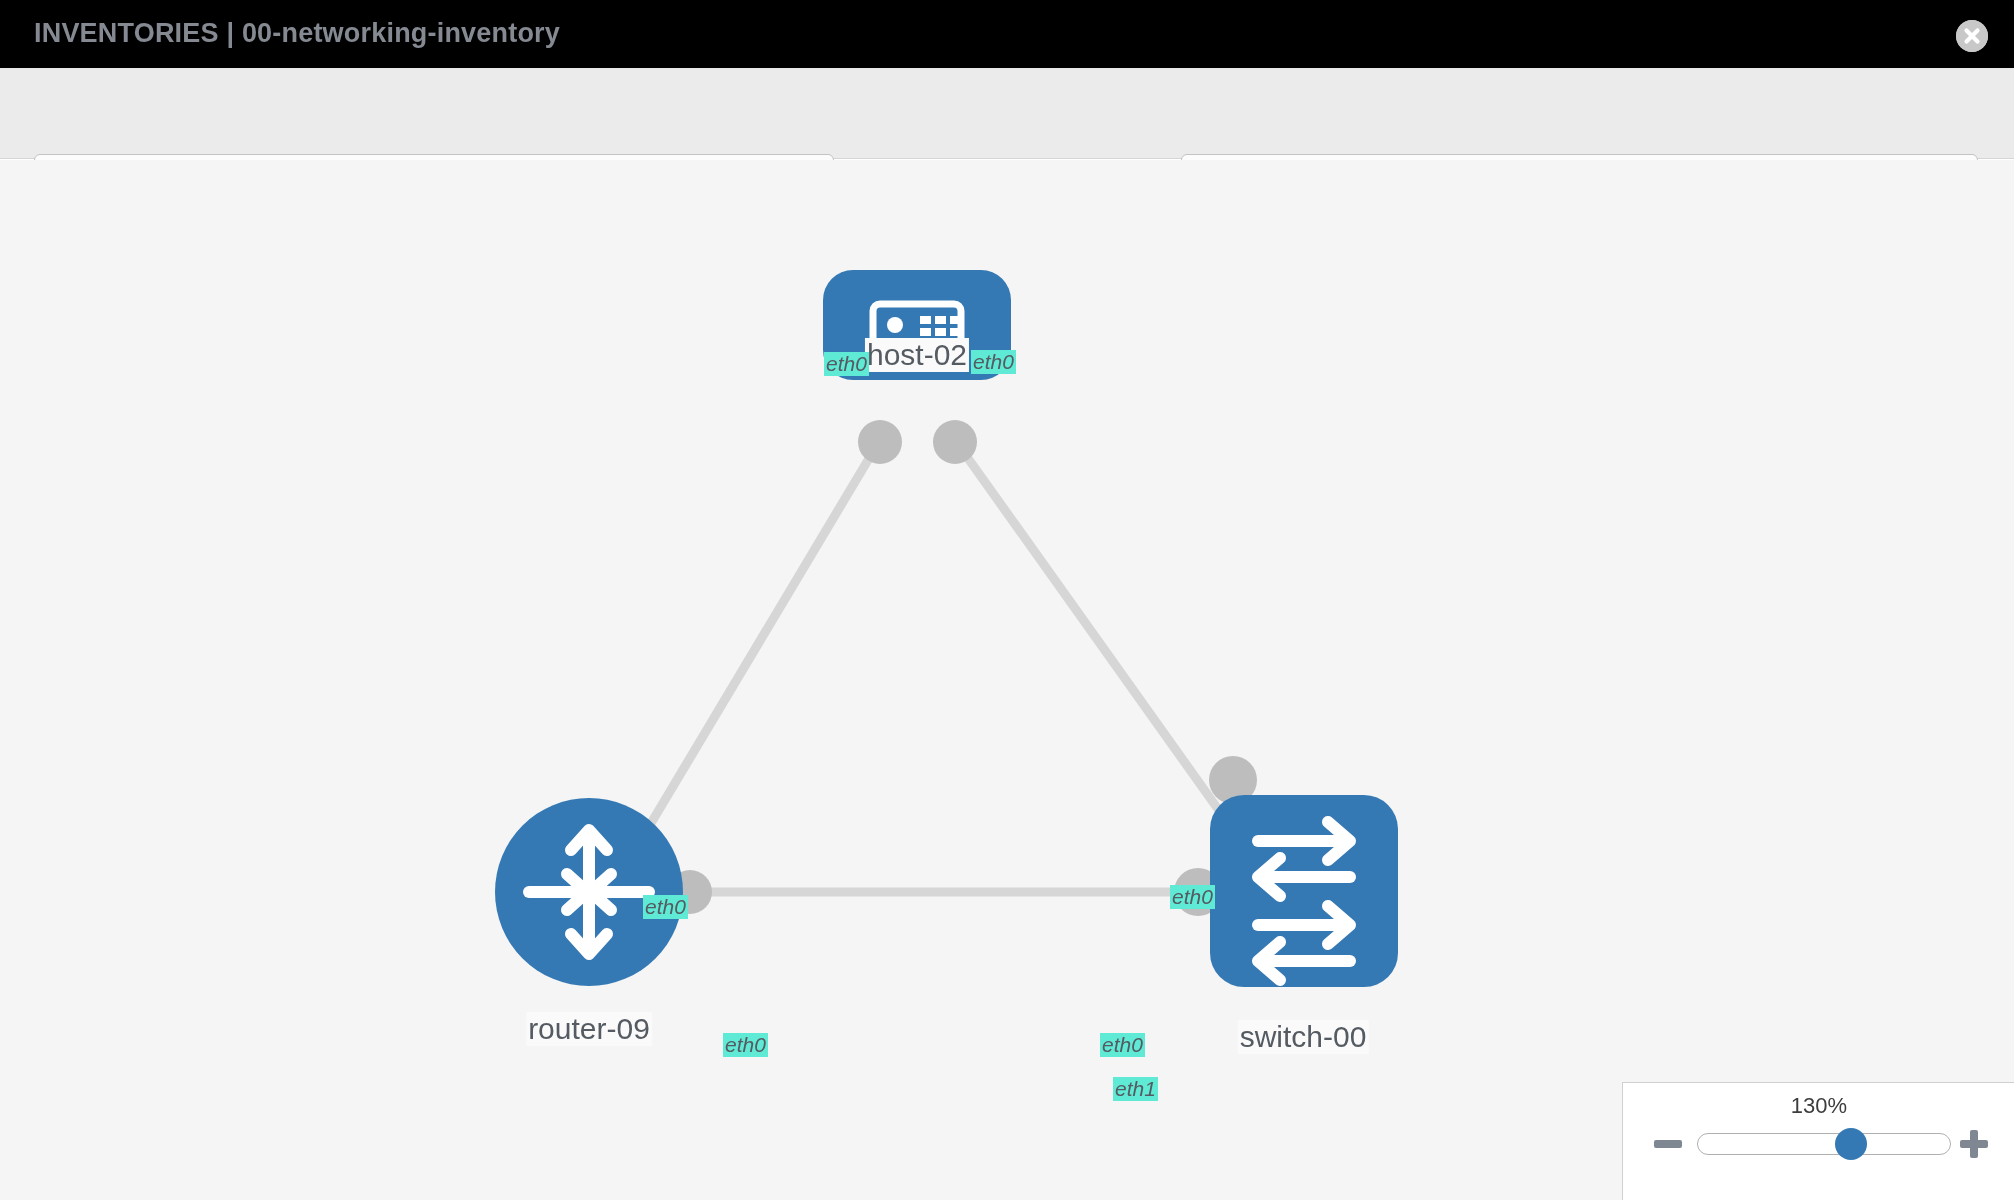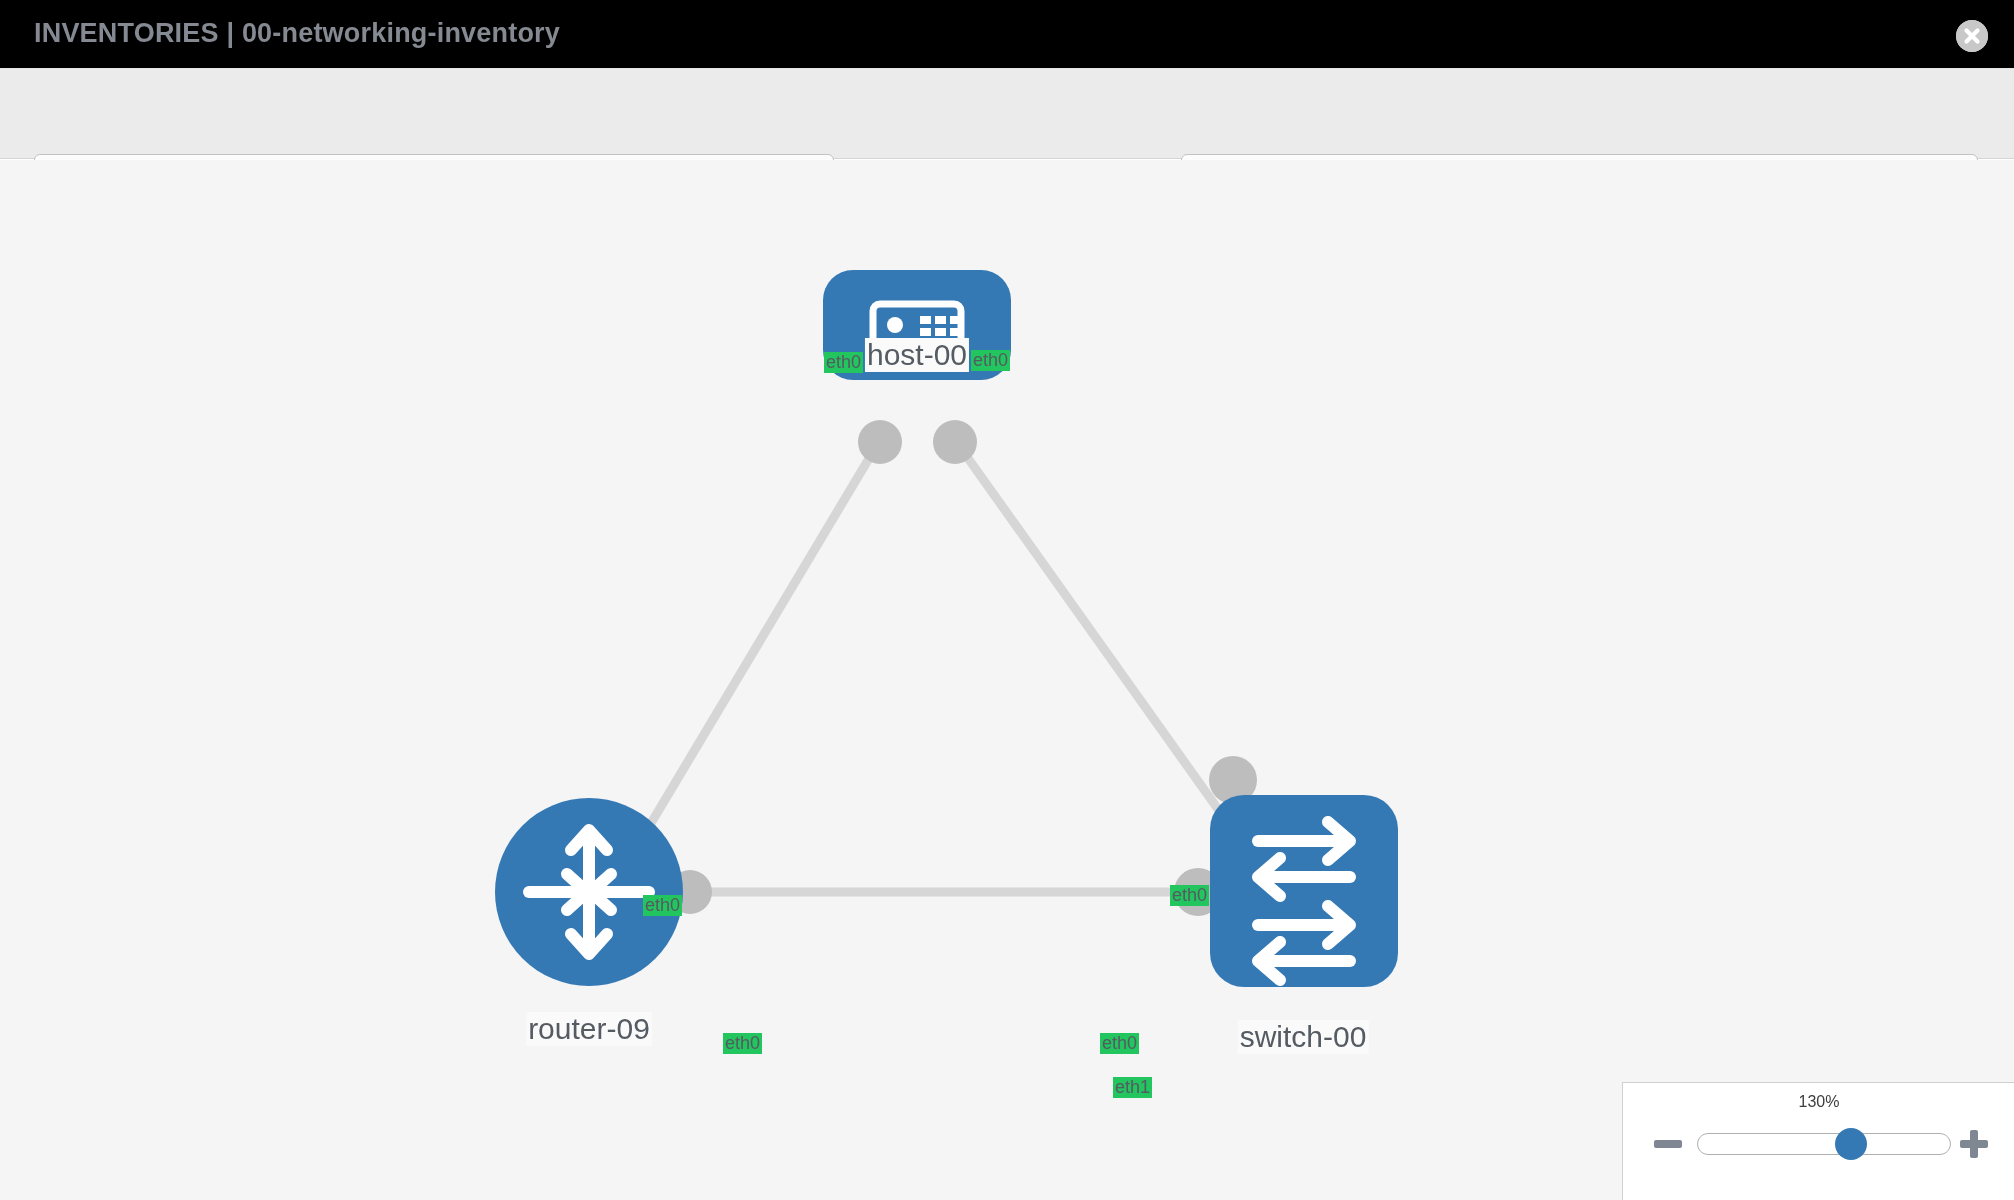--- a/index.html
+++ b/index.html
@@ -120,46 +120,47 @@
     position: absolute;
     font-size: 30px;
     color: #555b62;
     background: #fafafa;
     white-space: nowrap;
     transform: translateX(-50%);
     padding: 0 2px;
   }
   .edge-label {
     position: absolute;
-    font-size: 18px;
+    font-size: 21px;
     color: #555b62;
-    background: #22c55e;
+    background: #5eead4;
     white-space: nowrap;
     padding: 0 2px;
+    font-style: italic;
   }
 
   
   .zoom-widget {
     position: absolute;
     left: 1622px;
     top: 1082px;
     width: 392px;
     height: 118px;
     background: #ffffff;
     border-top: 1px solid #d0d0d0;
     border-left: 1px solid #d0d0d0;
     box-sizing: border-box;
   }
   .zoom-pct {
     position: absolute;
     top: 10px;
     left: 0;
     width: 392px;
     text-align: center;
-    font-size: 16px;
+    font-size: 22px;
     color: #3d3d3d;
   }
   .zoom-minus, .zoom-plus {
     position: absolute;
     top: 44px;
     width: 34px;
     height: 34px;
     cursor: pointer;
   }
   .zoom-minus { left: 28px; }
@@ -296,21 +297,21 @@
 
           <path d="M1258 765 L1348 765"></path>
           <path d="M1328 746 L1350 765 L1328 784"></path>
 
           <path d="M1350 801 L1260 801"></path>
           <path d="M1280 782 L1258 801 L1280 820"></path>
         </g>
       </g>
     </svg>
 
-    <div class="node-label" style="left:917px; top:178px;">host-00</div>
+    <div class="node-label" style="left:917px; top:178px;">host-02</div>
     <div class="node-label" style="left:589px; top:852px;">router-09</div>
     <div class="node-label" style="left:1303px; top:852px;margin-top:8px;">switch-00</div>
 
     <div class="edge-label" style="left:824px; top:192px;">eth0</div>
     <div class="edge-label" style="left:971px; top:190px;">eth0</div>
     <div class="edge-label" style="left:643px; top:735px;">eth0</div>
     <div class="edge-label" style="left:1170px; top:725px;">eth0</div>
     <div class="edge-label" style="left:723px; top:873px;">eth0</div>
     <div class="edge-label" style="left:1100px; top:873px;">eth0</div>
     <div class="edge-label" style="left:1113px; top:917px;">eth1</div>

